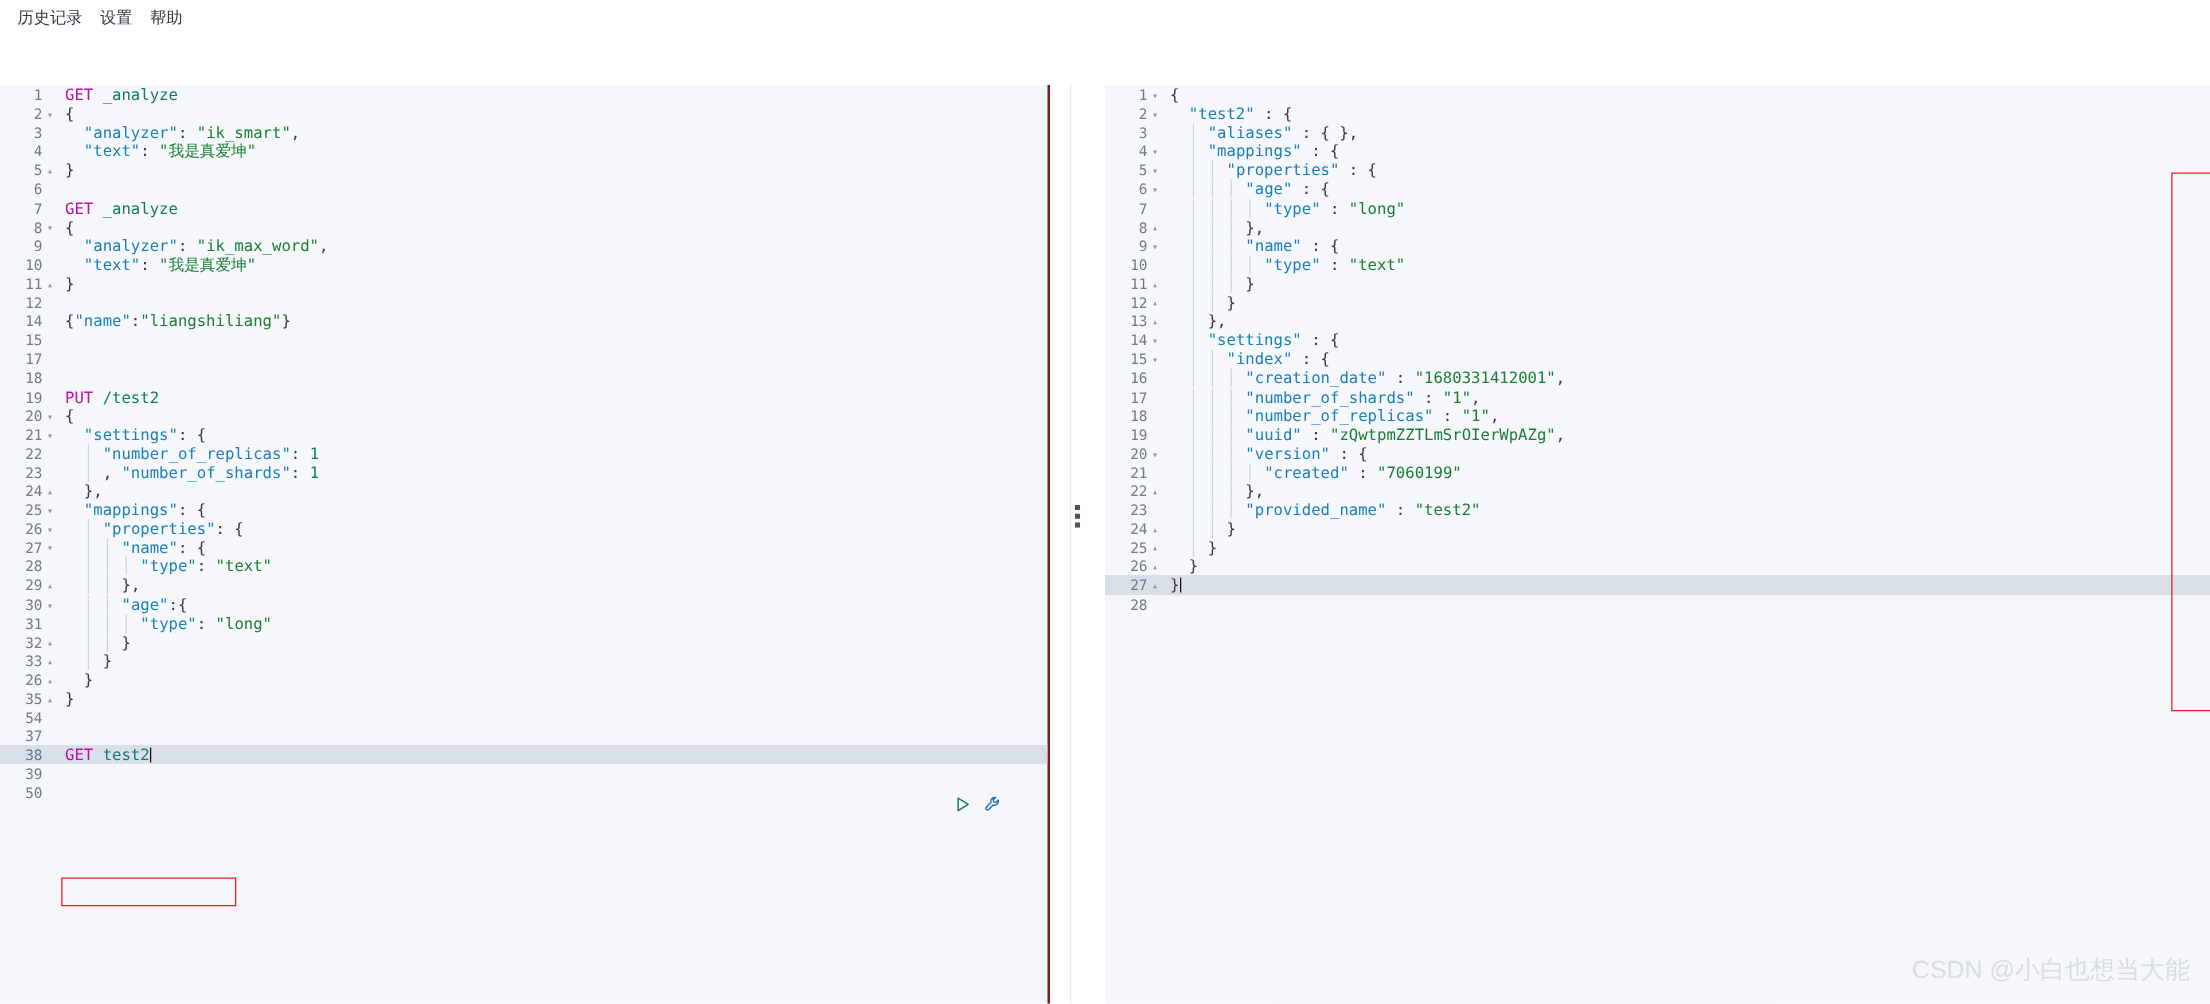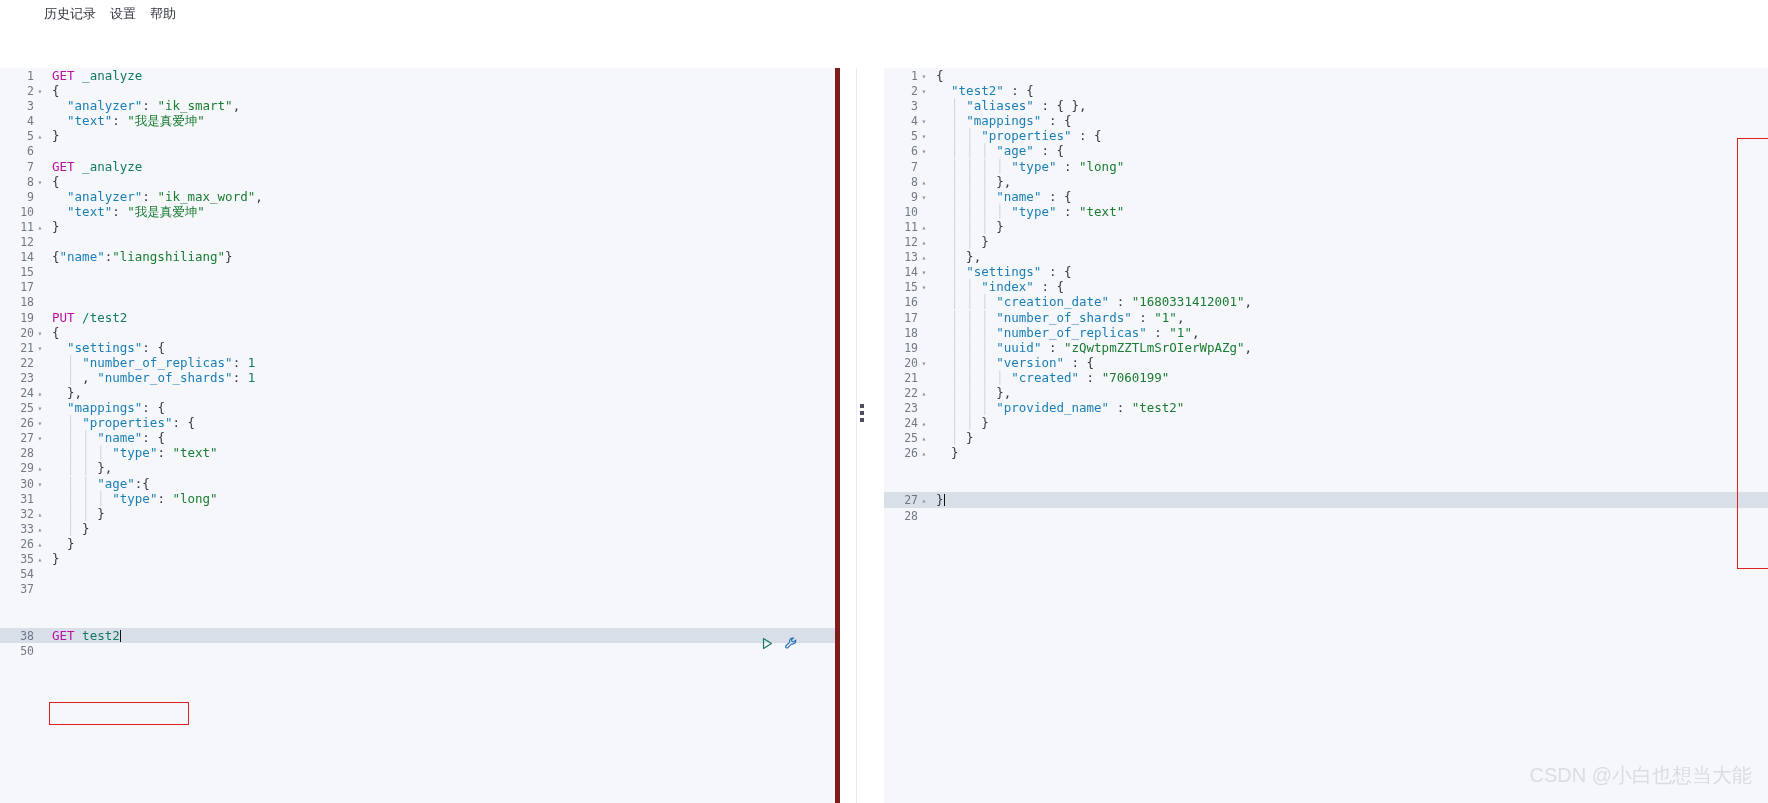--- a/index.html
+++ b/index.html
@@ -37,40 +37,39 @@
     background: #0071c2;
   }
 
   
   .submenu {
     height: 28px;
     display: flex; align-items: center;
     padding-left: 14px;
     gap: 14px;
     background: #ffffff;
-    margin-left: 30px;
   }
   .submenu-item {
     font-size: 13px; color: #343741; cursor: pointer; white-space: nowrap;
   }
 
   
   .editors {
     position: absolute;
     left: 0; top: 68px; right: 0; bottom: 0;
     display: flex;
     background: #ffffff;
   }
   .pane {
     position: relative;
     background: #f5f7fa;
     overflow: hidden;
     height: 100%;
   }
-  .pane-left  { width: 840px; border-right: 5px solid #7f1d1d; }
+  .pane-left  { width: 840px; border-right: 2px solid #7f1d1d; }
   .splitter {
     width: 44px; background: #ffffff;
     position: relative; cursor: col-resize;
     display: flex; align-items: center; justify-content: center;
   }
   .splitter .grip {
     position: absolute; top: 336px;
     display: flex; flex-direction: column; gap: 3px;
   }
   .splitter .grip i { display:block; width: 4px; height: 4px; background: #4d4f5c; }
@@ -80,21 +79,21 @@
   .pane-right { flex: 1 1 auto; }
 
   
   .code {
     position: absolute; left: 0; top: 0; right: 0;
     font-family: "DejaVu Sans Mono", "Liberation Mono", monospace;
     font-size: 12.5px;
     line-height: 15.1px;
   }
   .row { position: relative; height: 15.1px; white-space: pre; }
-  .row.cur { background: #d8dfe9; margin-top: 32px; }
+  .row.cur { background: #d8dfe9; }
   .gutter {
     display: inline-block; width: 34px;
     text-align: right; color: #5b6472; opacity: .85;
     font-size: 11.5px;
   }
   .fold {
     display: inline-block; width: 12px; text-align:center;
     color: #8a94a3; font-size: 8px; vertical-align: 1px;
   }
   .txt { display: inline-block; padding-left: 6px; }
@@ -186,20 +185,21 @@
           <div class="row"><span class="gutter">29</span><span class="fold">▴</span><span class="txt"><span class="p">  </span><span class="ig">│</span><span class="p"> </span><span class="ig">│</span><span class="p"> },</span></span></div>
           <div class="row"><span class="gutter">30</span><span class="fold">▾</span><span class="txt"><span class="p">  </span><span class="ig">│</span><span class="p"> </span><span class="ig">│</span><span class="p"> </span><span class="k">"age"</span><span class="p">:{</span></span></div>
           <div class="row"><span class="gutter">31</span><span class="fold"></span><span class="txt"><span class="p">  </span><span class="ig">│</span><span class="p"> </span><span class="ig">│</span><span class="p"> </span><span class="ig">│</span><span class="p"> </span><span class="k">"type"</span><span class="p">: </span><span class="s">"long"</span></span></div>
           <div class="row"><span class="gutter">32</span><span class="fold">▴</span><span class="txt"><span class="p">  </span><span class="ig">│</span><span class="p"> </span><span class="ig">│</span><span class="p"> }</span></span></div>
           <div class="row"><span class="gutter">33</span><span class="fold">▴</span><span class="txt"><span class="p">  </span><span class="ig">│</span><span class="p"> }</span></span></div>
           <div class="row"><span class="gutter">26</span><span class="fold">▴</span><span class="txt"><span class="p">  }</span></span></div>
           <div class="row"><span class="gutter">35</span><span class="fold">▴</span><span class="txt"><span class="p">}</span></span></div>
           <div class="row"><span class="gutter">54</span><span class="fold"></span><span class="txt"></span></div>
           <div class="row"><span class="gutter">37</span><span class="fold"></span><span class="txt"></span></div>
           <div class="row cur"><span class="gutter">38</span><span class="fold"></span><span class="txt"><span class="m">GET</span><span class="p"> </span><span class="url">test2</span><span class="caret"></span></span></div>
+          <div class="row"><span class="gutter">39</span><span class="fold"></span><span class="txt"></span></div>
           <div class="row"><span class="gutter">50</span><span class="fold"></span><span class="txt"></span></div>
         </div>
       <div class="actions">
         <span title="run">
           <svg width="13" height="13" viewBox="0 0 13 13">
             <path d="M2.5 1.5 L10.5 6.5 L2.5 11.5 Z" fill="none" stroke="#1a7a66" stroke-width="1.2" stroke-linejoin="round"></path>
           </svg>
         </span>
         <span title="tools">
           <svg width="15" height="15" viewBox="0 0 16 16">

